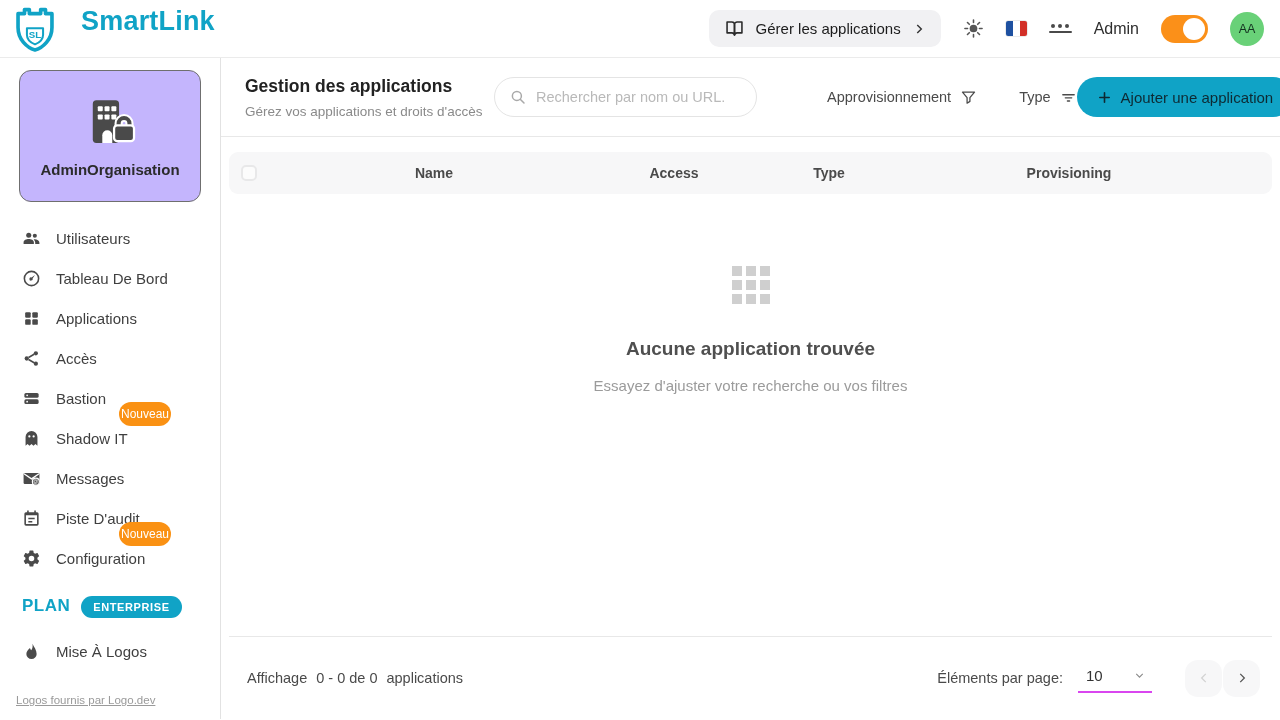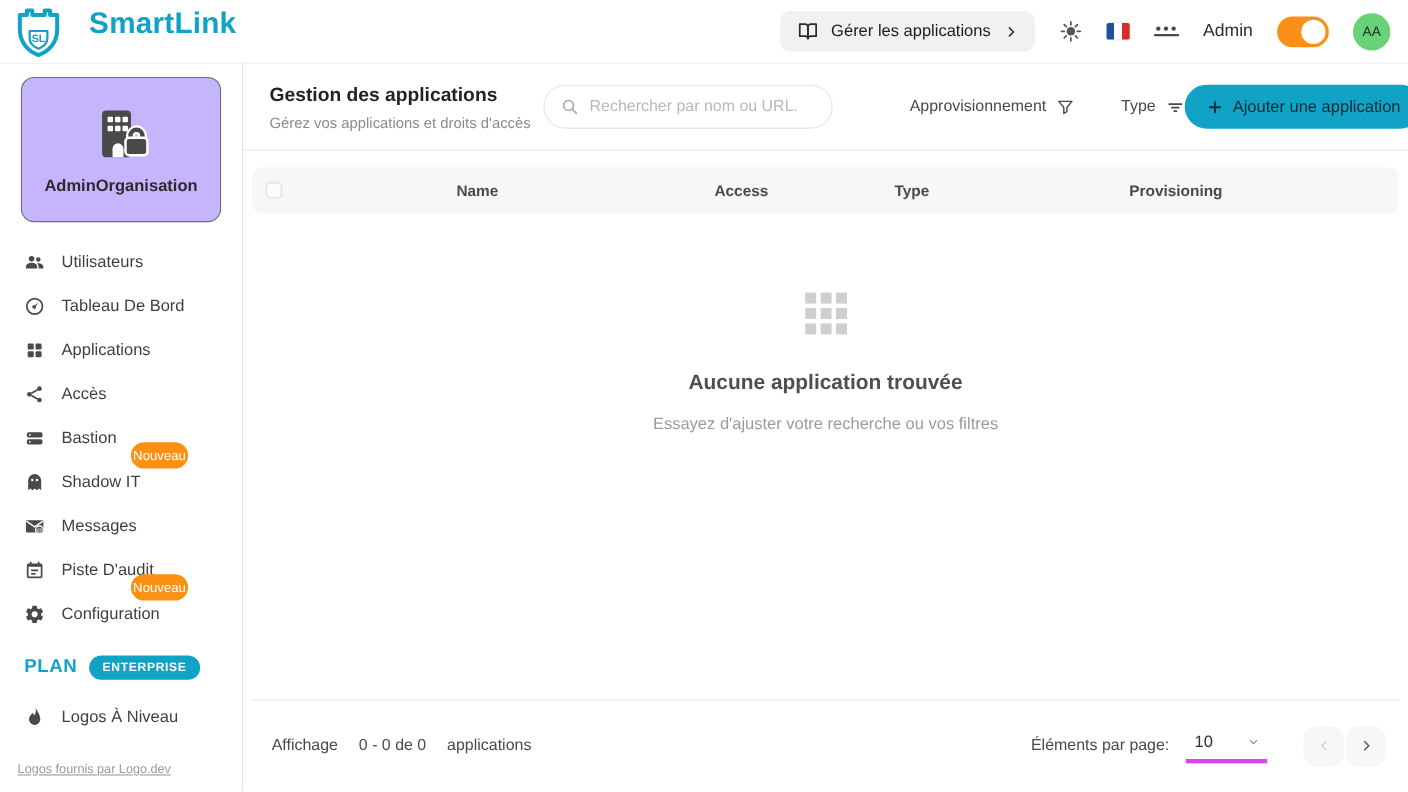--- a/index.html
+++ b/index.html
@@ -69,23 +69,23 @@
   .th-type{width:160px;}
   .th-prov{width:320px;}
 
   .empty{margin-top:72px;display:flex;flex-direction:column;align-items:center;}
   .grid-icon{display:grid;grid-template-columns:repeat(3,10px);gap:4px;}
   .grid-cell{width:10px;height:10px;background:#cfcfcf;}
   .empty-title{margin-top:34px;font-size:19px;font-weight:bold;color:#4f4f4f;}
   .empty-sub{margin-top:17px;font-size:15px;color:#9b9b9b;}
 
   .footer{height:83px;border-top:1px solid #e8e8e8;margin:0 8px;display:flex;align-items:center;padding:0 12px 0 18px;flex-shrink:0;font-size:14.5px;color:#4a4a4a;}
-  .footer-left{display:flex;align-items:center;gap:19px;}
+  .footer-left{display:flex;align-items:center;gap:9px;}
   .footer-right{margin-left:auto;display:flex;align-items:center;gap:15px;}
-  .per-page{display:flex;align-items:center;justify-content:space-between;width:74px;border-bottom:4px solid #d946ef;padding:4px 6px 7px 8px;cursor:pointer;}
+  .per-page{display:flex;align-items:center;justify-content:space-between;width:74px;border-bottom:2px solid #d946ef;padding:4px 6px 7px 8px;cursor:pointer;}
   .per-page-value{font-size:15px;color:#333;}
   .page-btns{display:flex;gap:1px;margin-left:18px;}
   .page-btn{width:37px;height:37px;border:none;border-radius:13px;background:#f7f7f8;display:flex;align-items:center;justify-content:center;cursor:pointer;}
 </style>
 </head>
 <body>
 
 <header class="topbar">
   <div class="brand">
     <span style="display:flex;">
@@ -254,21 +254,21 @@
 
     <div class="plan-row">
       <span class="plan-label">PLAN</span>
       <span class="plan-badge">ENTERPRISE</span>
     </div>
 
     <div class="nav-item upgrade-row">
       <svg class="nav-icon" viewBox="0 0 24 24" fill="#4a4a4a">
         <path d="M13.2 2.2c.6 3.6.1 6.4-1.6 8.3a7.6 7.6 0 0 1-1.5-3C7.7 9.6 5.5 12.1 5.5 15.1a6.5 6.5 0 0 0 13 0c0-5-3.3-8.7-5.3-12.9z"></path>
       </svg>
-      <span>Logos À Niveau</span>
+      <span>Mise À Logos</span>
     </div>
 
     <a class="logos-link">Logos fournis par Logo.dev</a>
   </aside>
 
   <main class="main">
     <div class="main-header">
       <div class="title-block">
         <div class="page-title">Gestion des applications</div>
         <div class="page-subtitle">Gérez vos applications et droits d'accès</div>

